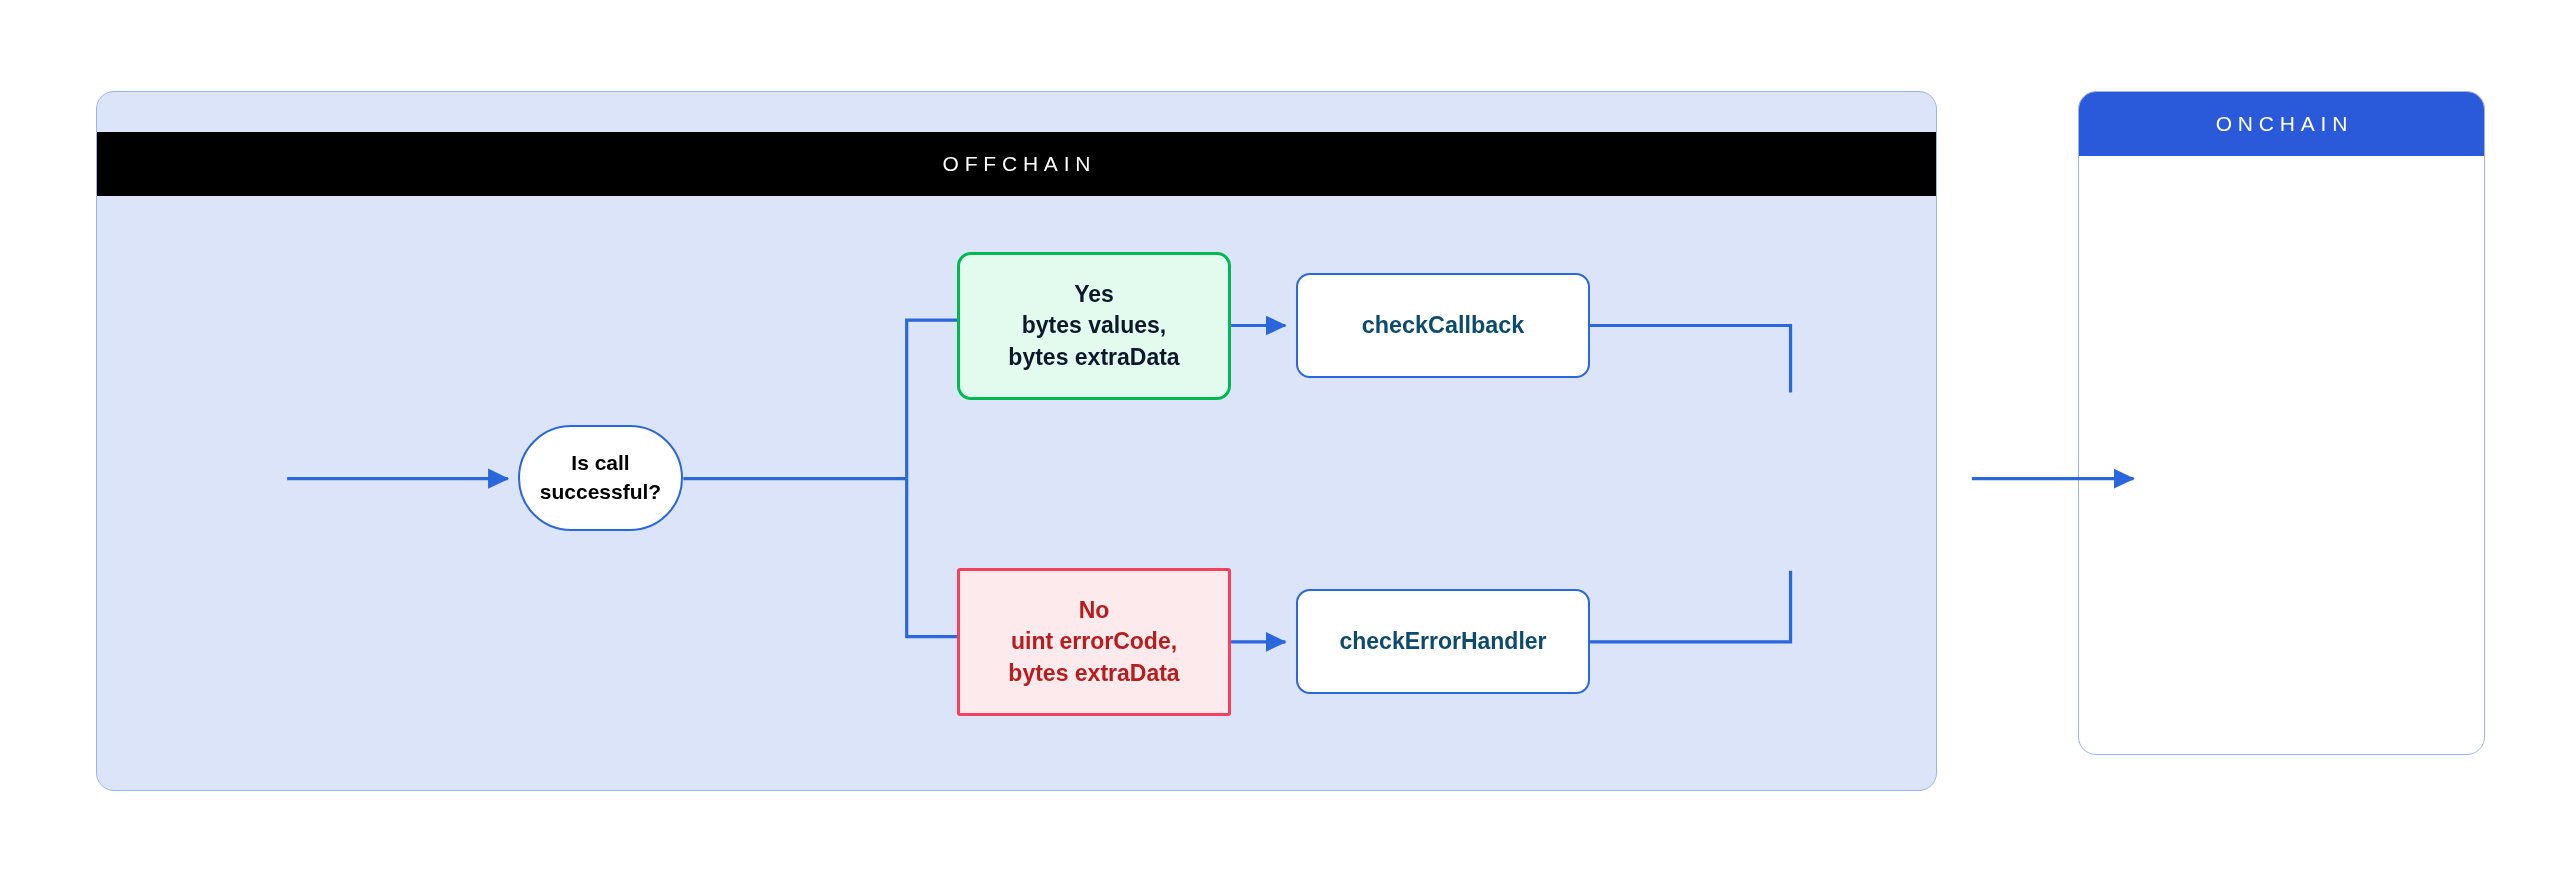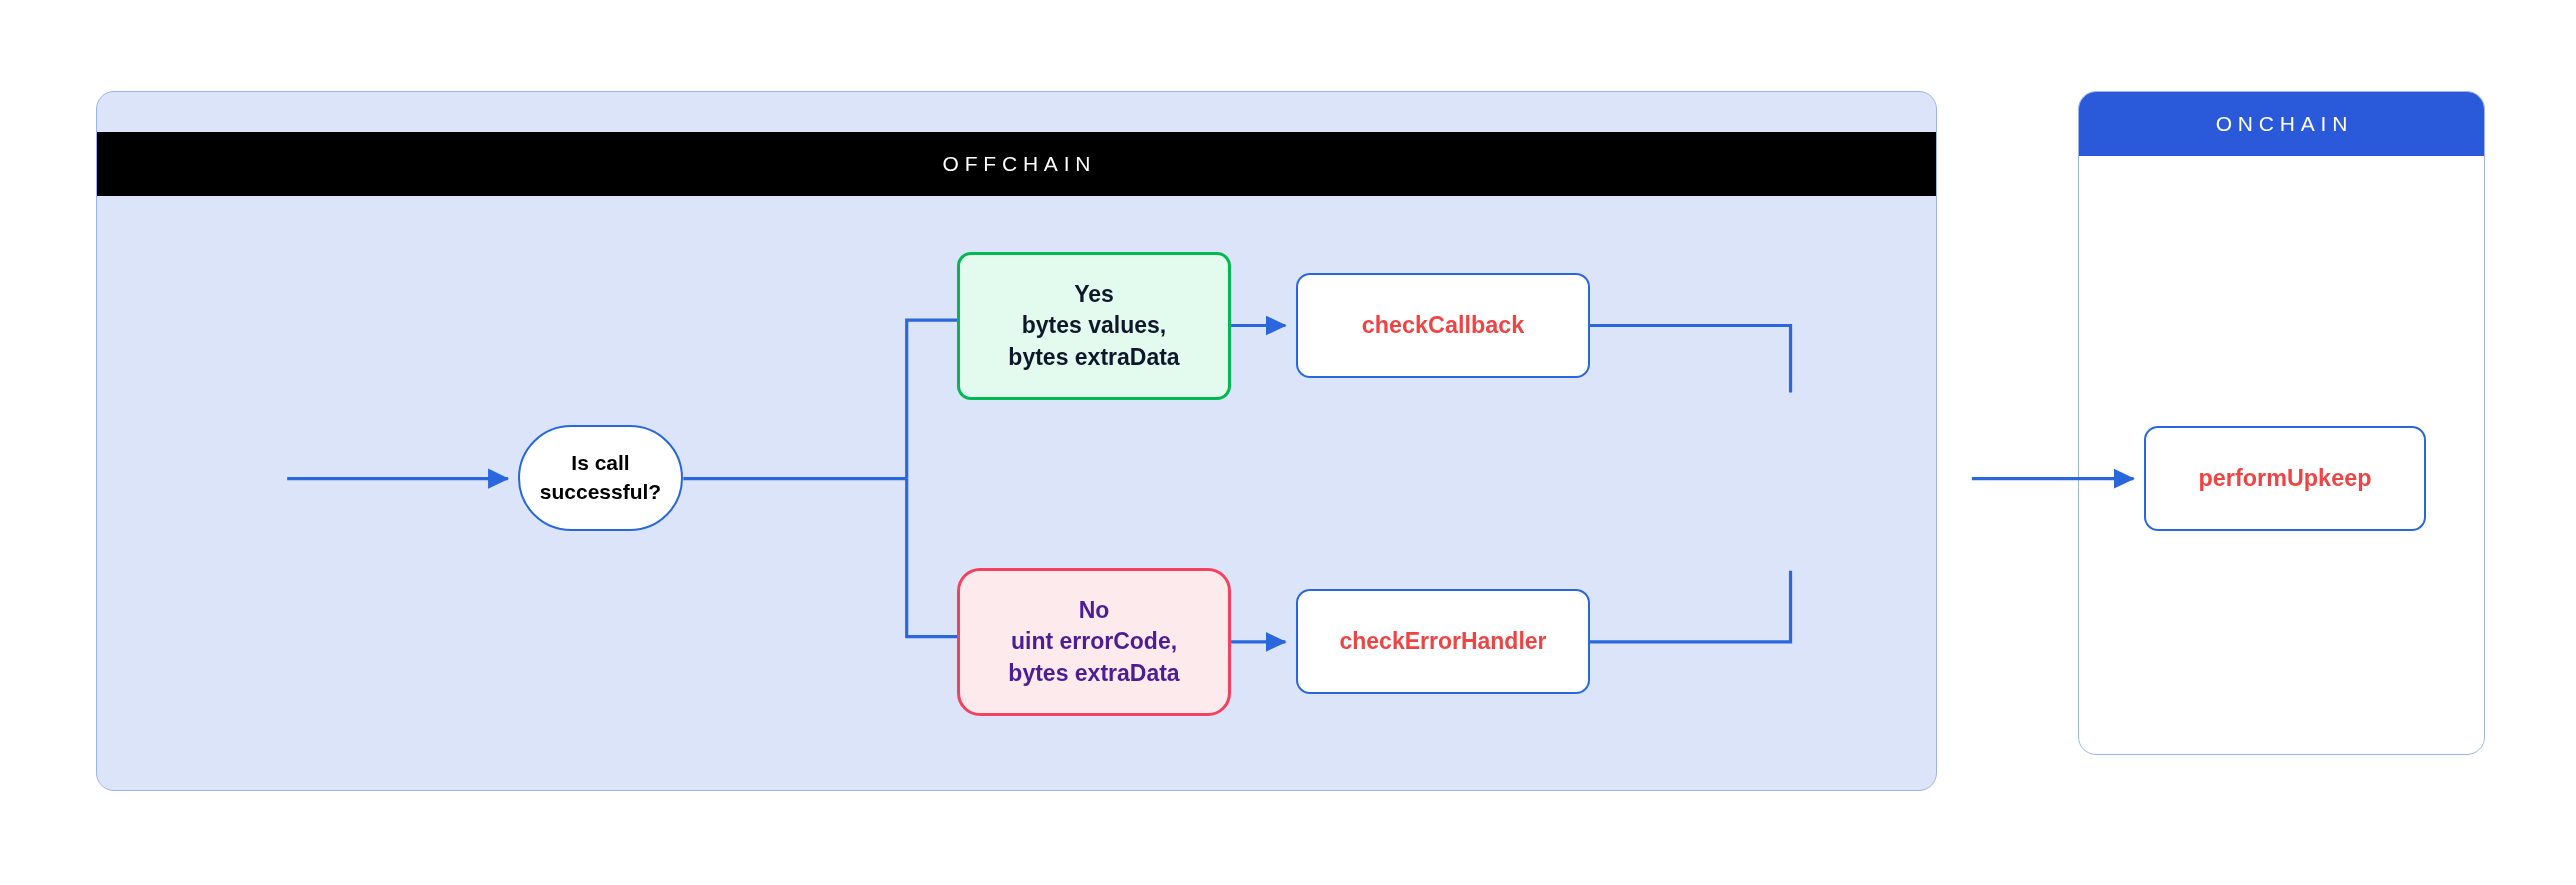--- a/index.html
+++ b/index.html
@@ -81,39 +81,39 @@
     justify-content: center;
     text-align: center;
     font-weight: bold;
     line-height: 1.36;
     white-space: pre-line;
   }
   .node-blue {
     background: #ffffff;
     border: 2.7px solid #2a67dd;
     border-radius: 14px;
-    color: #ef4444;
+    color: #0c4a6e;
   }
   .node-pill {
     background: #ffffff;
     border: 2.7px solid #2a67dd;
     border-radius: 531px;
     color: #000000;
   }
   .node-green {
     background: #e3fbee;
     border: 3.2px solid #00ba51;
     border-radius: 14px;
     color: #0f172a;
   }
   .node-red {
     background: #fdeaec;
     border: 3.2px solid #f5405e;
-    border-radius: 23px;
-    color: #4c1d95;
+    border-radius: 3px;
+    color: #b91c1c;
   }
 
   #n-revert        { left: 157px;  top: 425px;  width: 130px;  height: 106px;  font-size: 21px; }
   #n-decision      { left: 518px;  top: 425px;  width: 165px;  height: 106px;  font-size: 21px; }
   #n-yes           { left: 957px; top: 252px;  width: 274px;  height: 148px;  font-size: 23px; }
   #n-no            { left: 957px; top: 568px; width: 274px;  height: 148px;  font-size: 23px; }
   #n-callback      { left: 1296px; top: 273px;  width: 294px;  height: 105px;  font-size: 23.4px; }
   #n-errorhandler  { left: 1296px; top: 589px; width: 294px;  height: 105px;  font-size: 23px; }
   #n-upkeepneeded  { left: 1612px; top: 392px;  width: 360px;  height: 178px;  font-size: 23.4px; }
   #n-performupkeep { left: 2144px; top: 426px;  width: 282px;  height: 105px;  font-size: 23.4px; }
@@ -167,16 +167,15 @@
 
   <div class="node node-red" id="n-no">No
 uint errorCode,
 bytes extraData</div>
 
   <div class="node node-blue" id="n-callback">checkCallback</div>
 
   <div class="node node-blue" id="n-errorhandler">checkErrorHandler</div>
 
 
-  <div class="node node-blue" id="n-performupkeep">performUpkeep</div>
 
 </div>
 
 
 </body></html>

